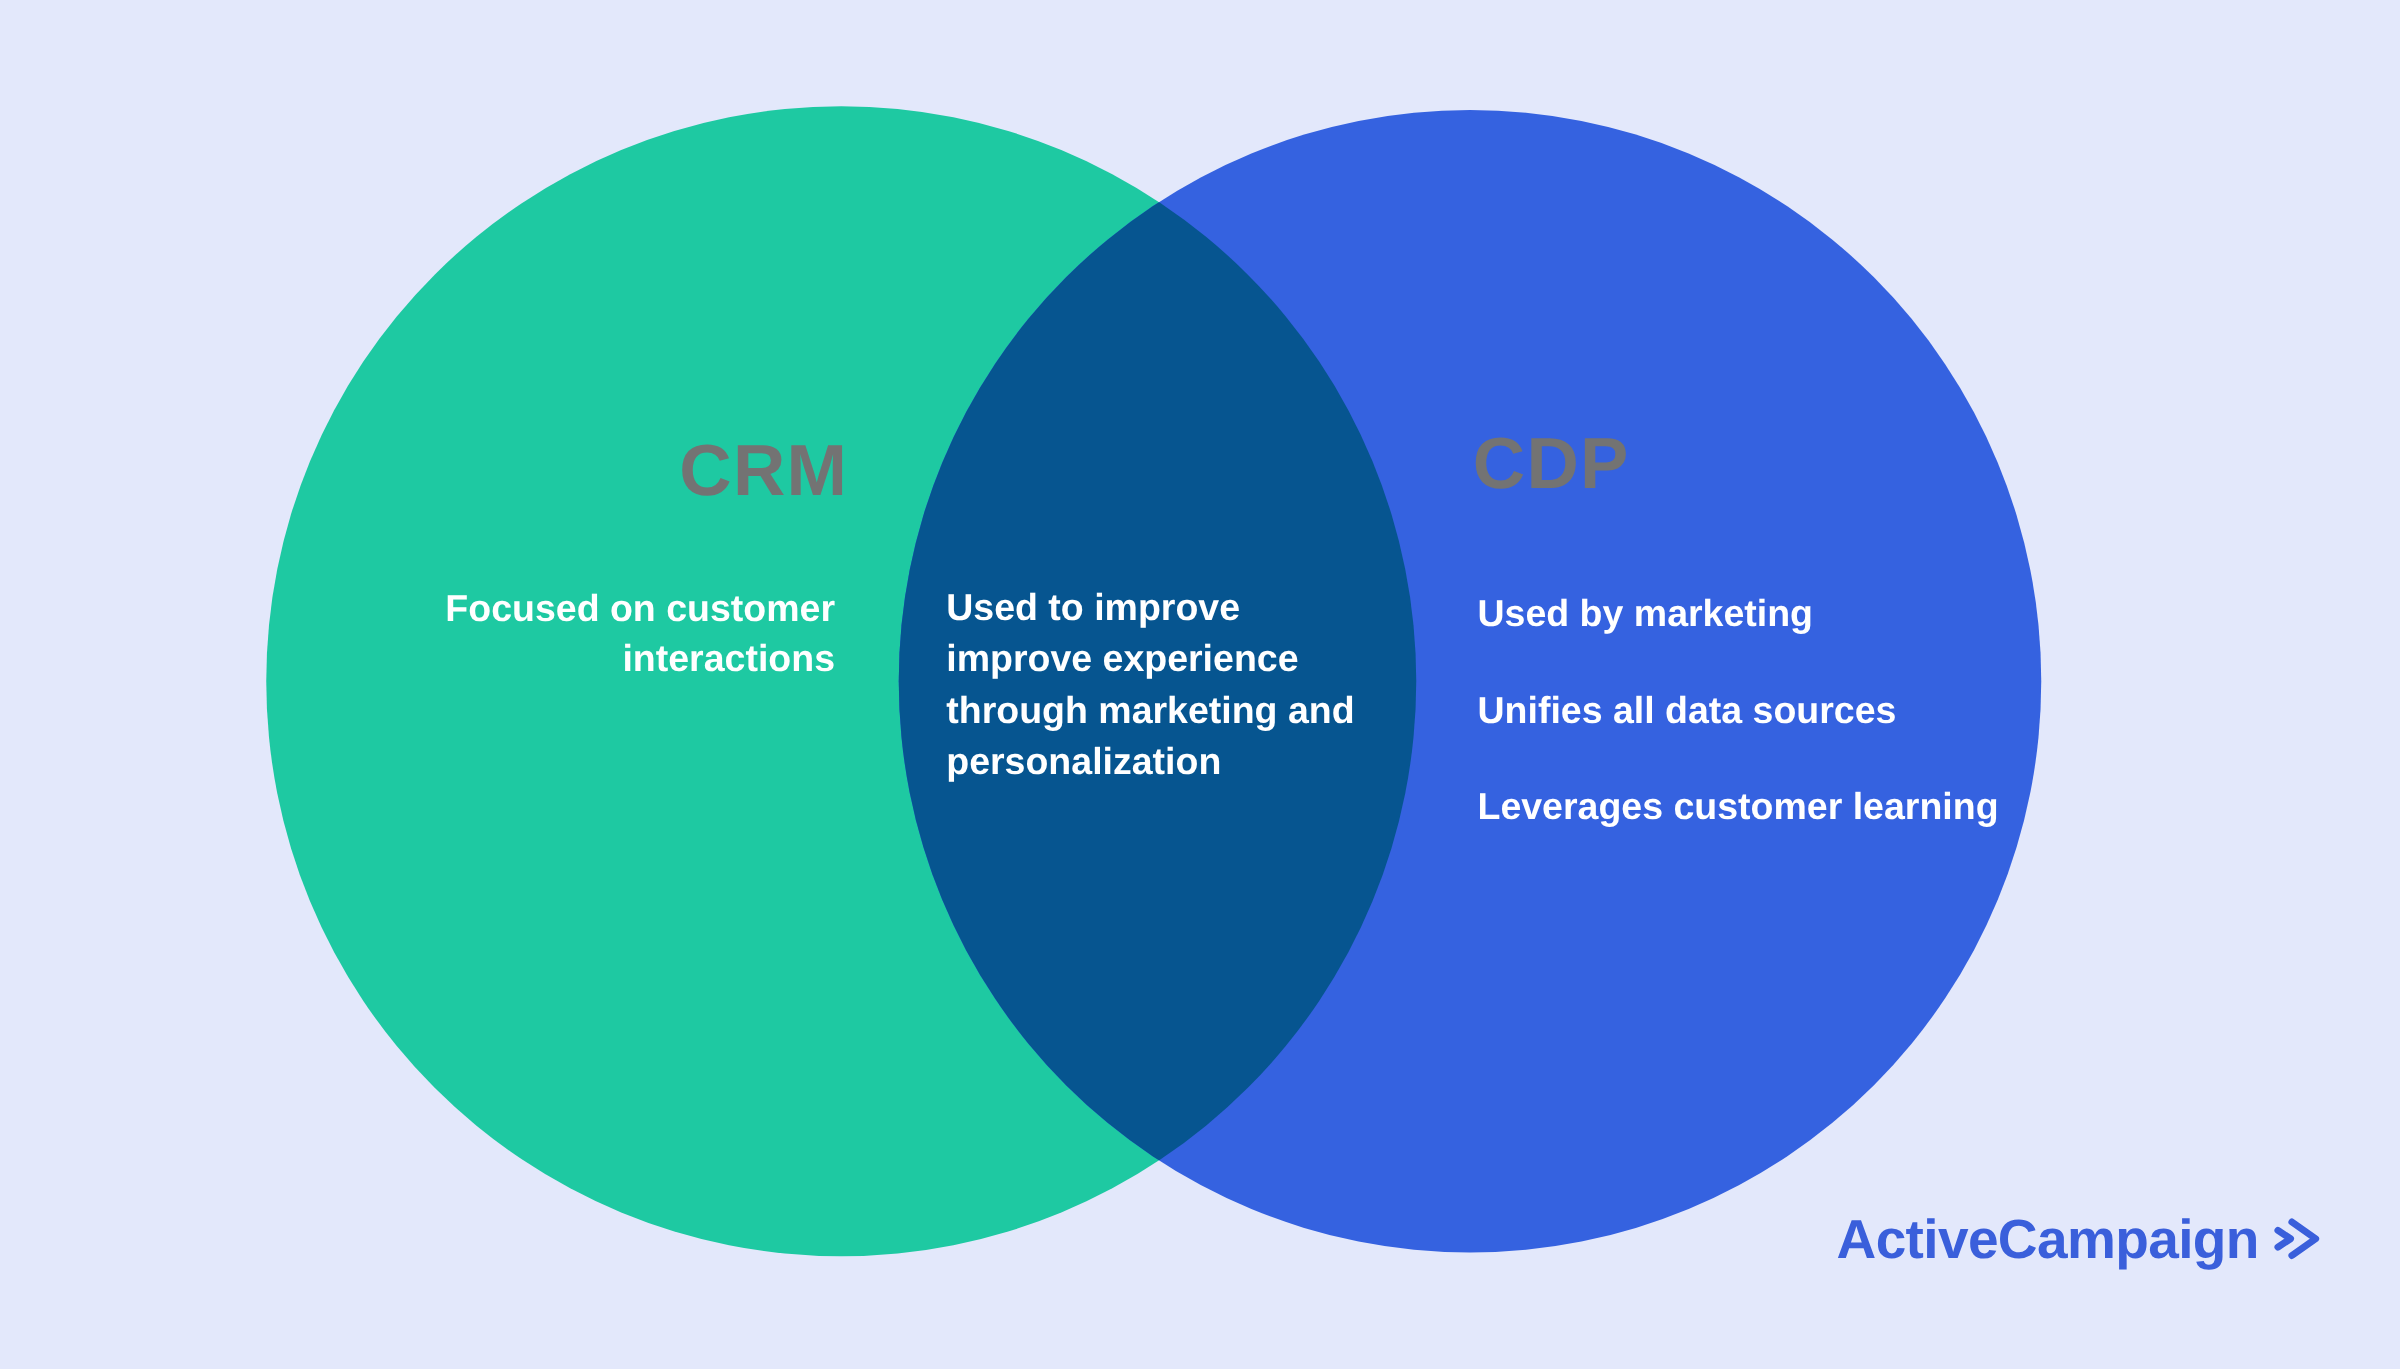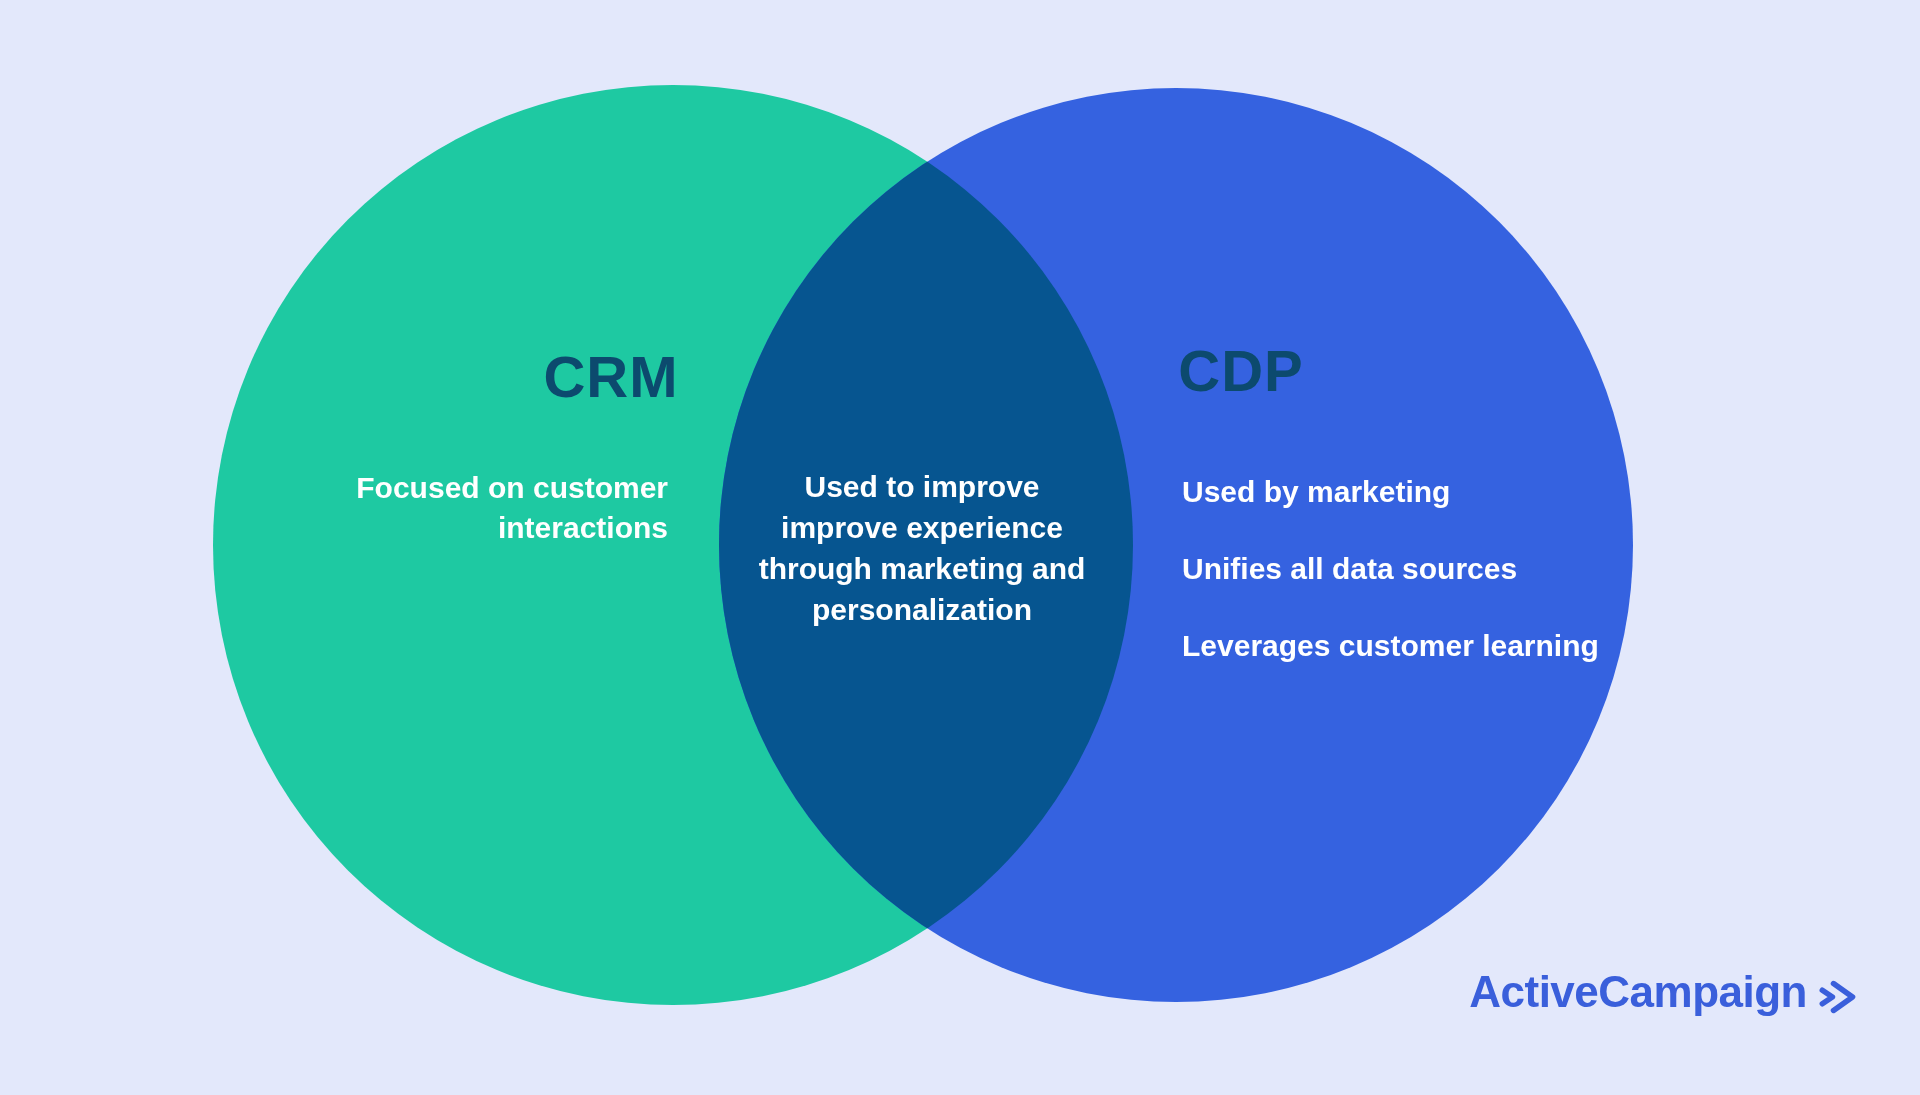--- a/index.html
+++ b/index.html
@@ -19,21 +19,21 @@
     left: 0;
     top: 0;
   }
   .circle-title {
     position: absolute;
     width: 320px;
     text-align: center;
     font-size: 58px;
     font-weight: 700;
     letter-spacing: 1px;
-    color: #0c4a6e;
+    color: #737373;
     line-height: 60px;
   }
   .title-left  { left: 451px; top: 347px; }
   .title-right { left: 1081px; top: 341px; }
   .body-text {
     position: absolute;
     color: #ffffff;
     font-size: 30px;
     font-weight: 700;
     line-height: 40px;
@@ -42,36 +42,35 @@
     left: 218px;
     top: 468px;
     width: 450px;
     text-align: right;
   }
   .left-body .venn-item + .venn-item { margin-top: 40px; }
   .center-body {
     left: 757px;
     top: 466px;
     width: 330px;
-    text-align: center;
     line-height: 41px;
   }
   .right-body {
     left: 1182px;
     top: 472px;
     width: 480px;
     text-align: left;
   }
   .right-body .venn-item + .venn-item { margin-top: 37px; }
   .brand-logo {
     position: absolute;
     right: 62px;
     top: 968px;
     display: flex;
-    align-items: flex-end;
+    align-items: flex-start;
     gap: 11px;
   }
   .brand-name {
     font-size: 44px;
     font-weight: 700;
     letter-spacing: -0.5px;
     color: #3a5fdb;
     line-height: 48px;
   }
   .brand-mark {

